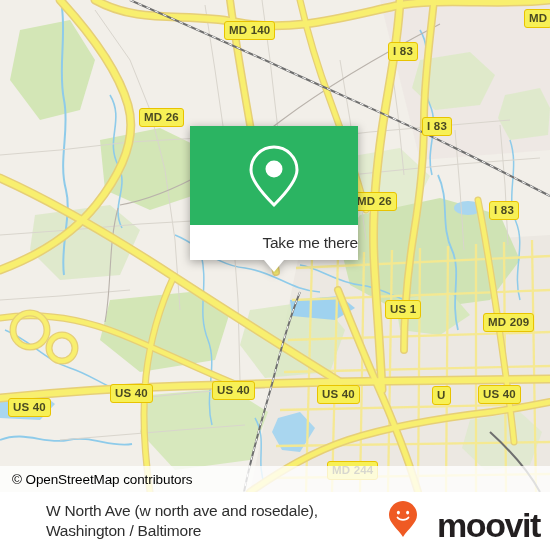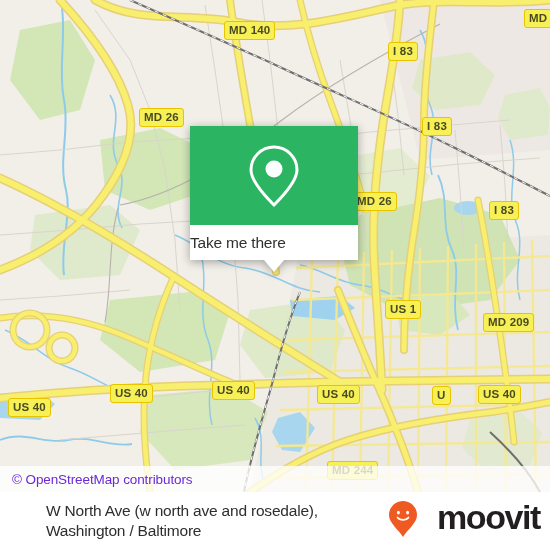--- a/index.html
+++ b/index.html
@@ -56,21 +56,21 @@
     height: 26px;
     background: rgba(255,255,255,0.78);
     display: flex;
     align-items: center;
     box-sizing: border-box;
     padding-left: 12px;
   }
   #attribution .attr-text {
     font-family: "Liberation Sans", sans-serif;
     font-size: 13.5px;
-    color: #6d28d9;
+    color: #000000;
     letter-spacing: -0.1px;
   }
 
   
   #popup {
     position: absolute;
     left: 190px;
     top: 126px;
     width: 168px;
     filter: drop-shadow(0 2px 5px rgba(0,0,0,0.33));
@@ -81,21 +81,21 @@
     display: flex;
     align-items: center;
     justify-content: center;
   }
   #popup-green svg { display: block; }
   #popup-white {
     height: 35px;
     background: #ffffff;
     display: flex;
     align-items: center;
-    justify-content: flex-start;
+    justify-content: flex-end;
   }
   #popup-label {
     font-family: "Liberation Sans", sans-serif;
     font-size: 15.5px;
     color: #303030;
     letter-spacing: -0.2px;
   }
   #popup-tail {
     position: absolute;
     left: 50%;
@@ -126,21 +126,21 @@
     font-size: 15.5px;
     line-height: 20px;
     color: #2e2e2e;
     letter-spacing: -0.2px;
     padding-right: 4px;
     margin-left: 32px;
   }
   #brand {
     flex: 0 0 auto;
     display: flex;
-    align-items: flex-start;
+    align-items: flex-end;
     gap: 18px;
   }
   #brand-word {
     font-family: "Liberation Sans", sans-serif;
     font-size: 34px;
     font-weight: bold;
     color: #231f20;
     letter-spacing: -1.4px;
     line-height: 1;
     margin-left: 1px;

